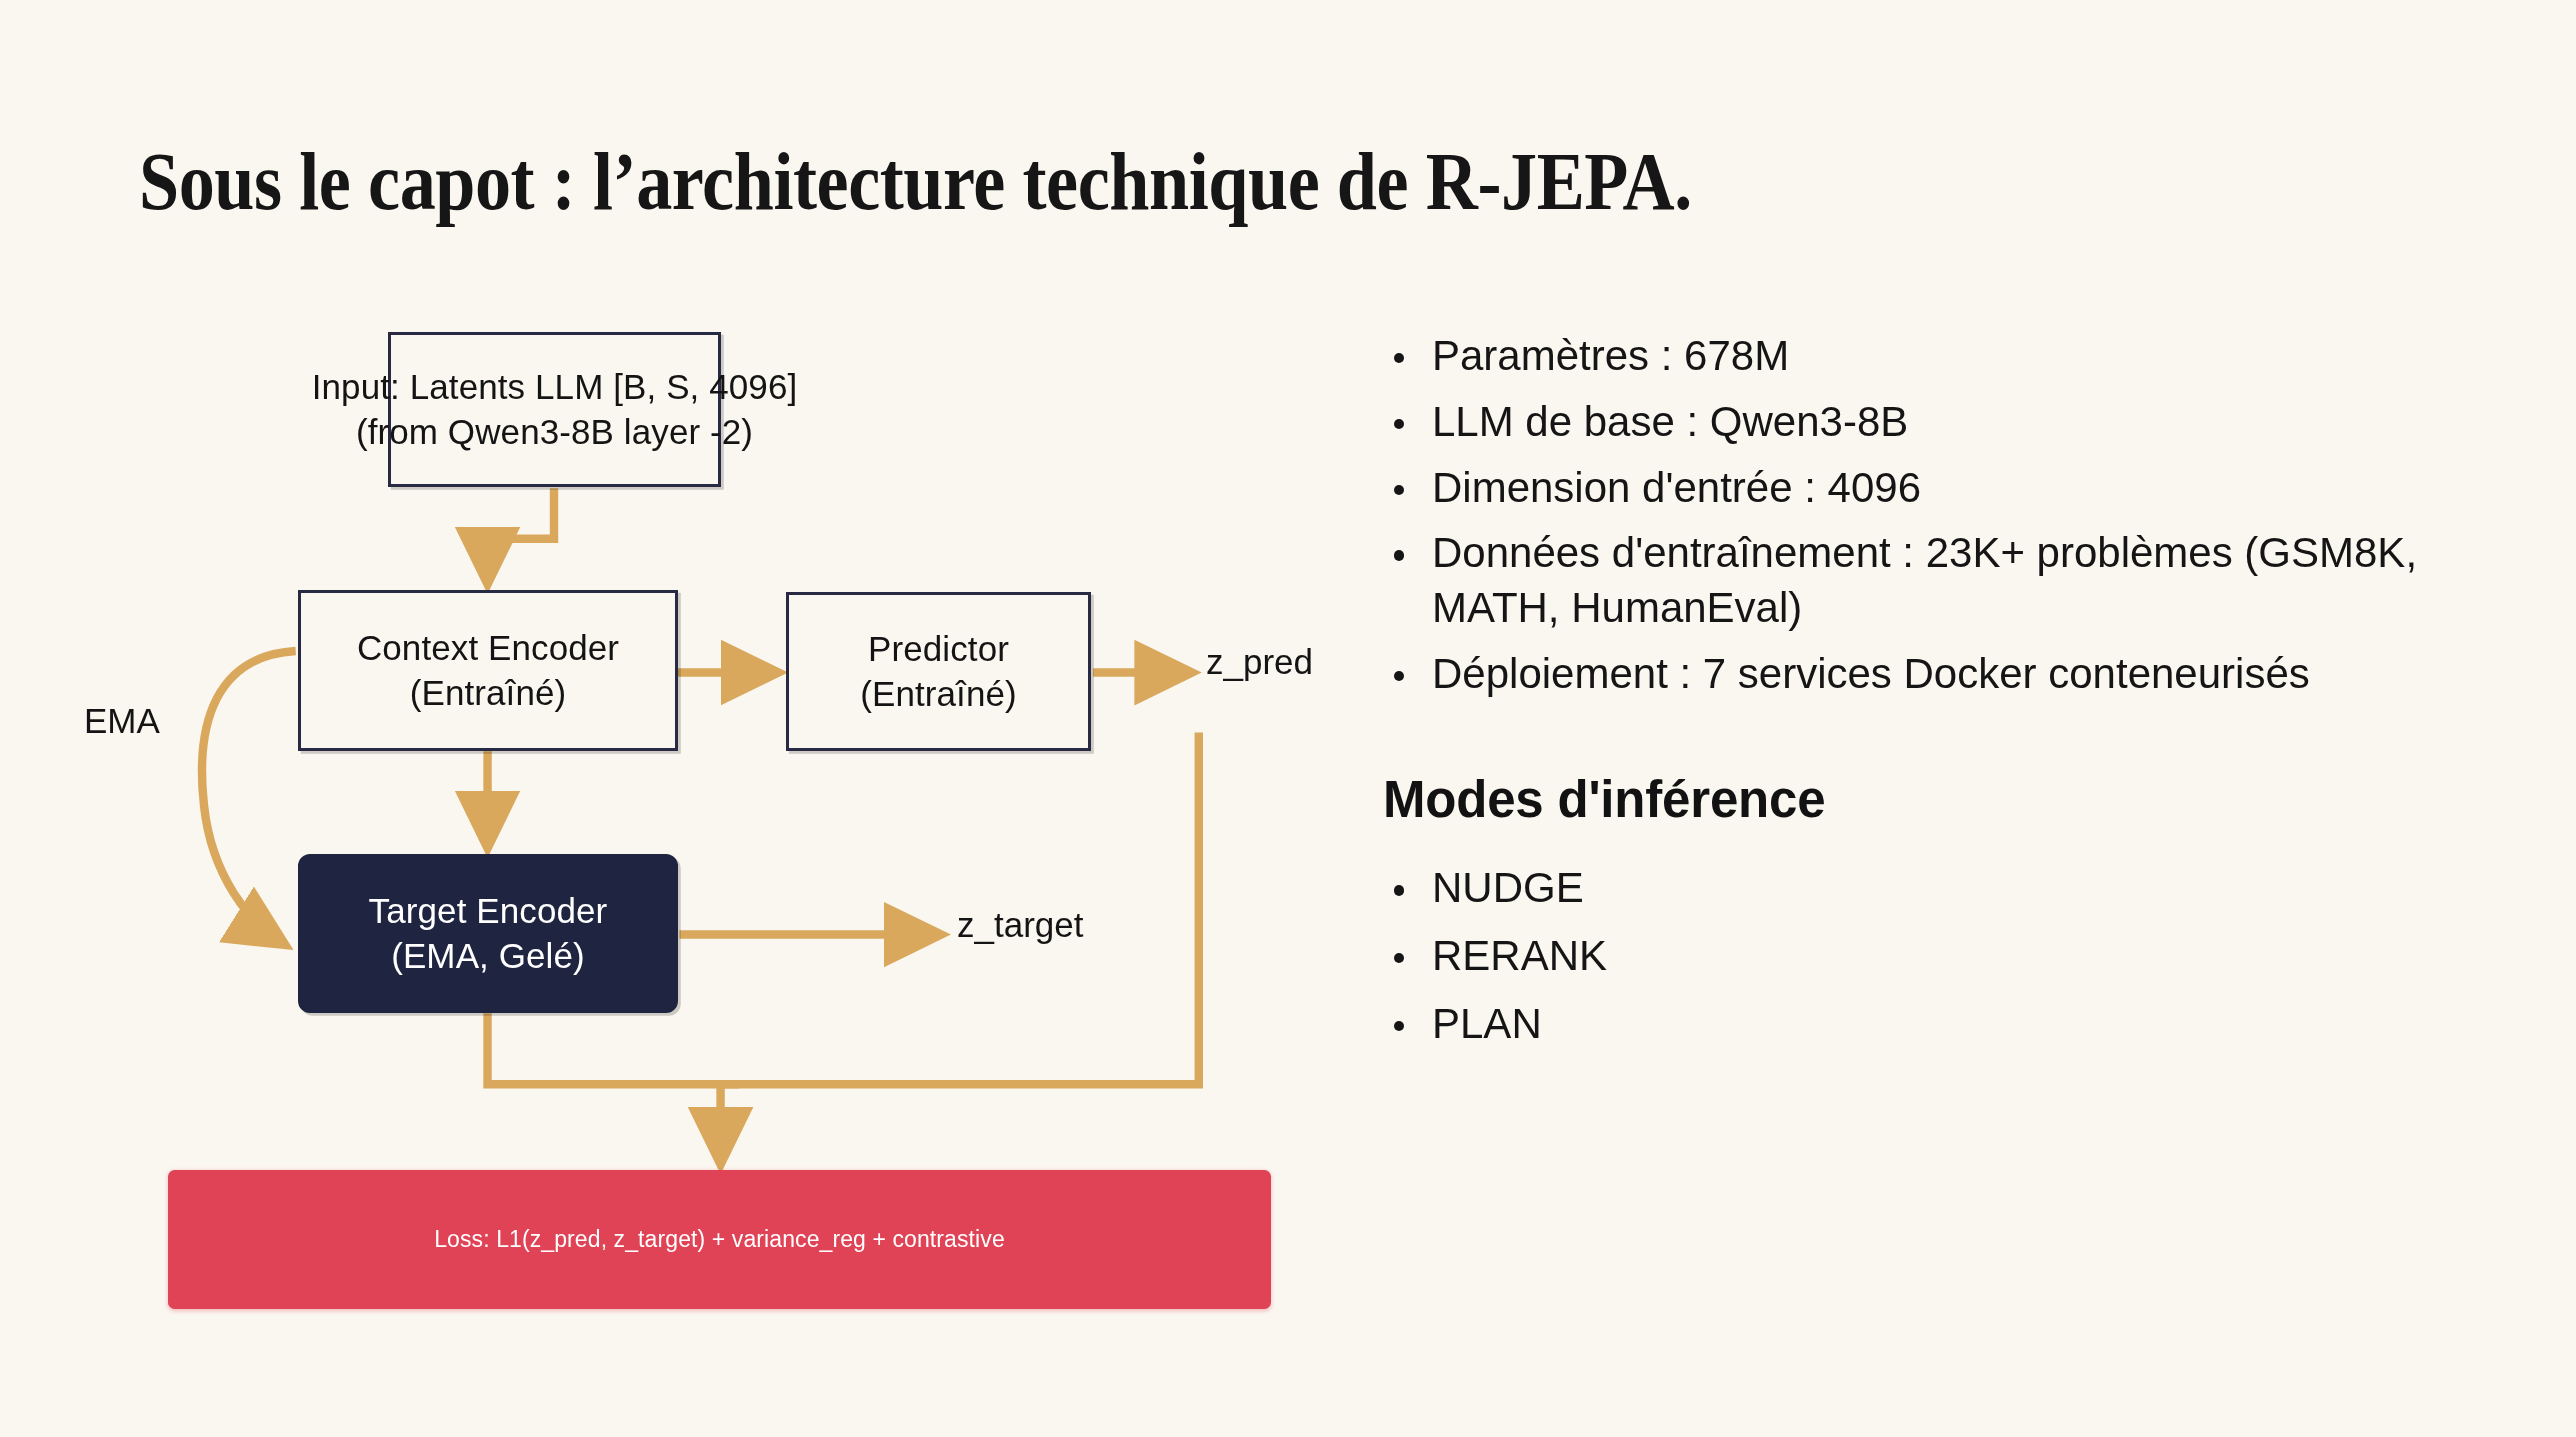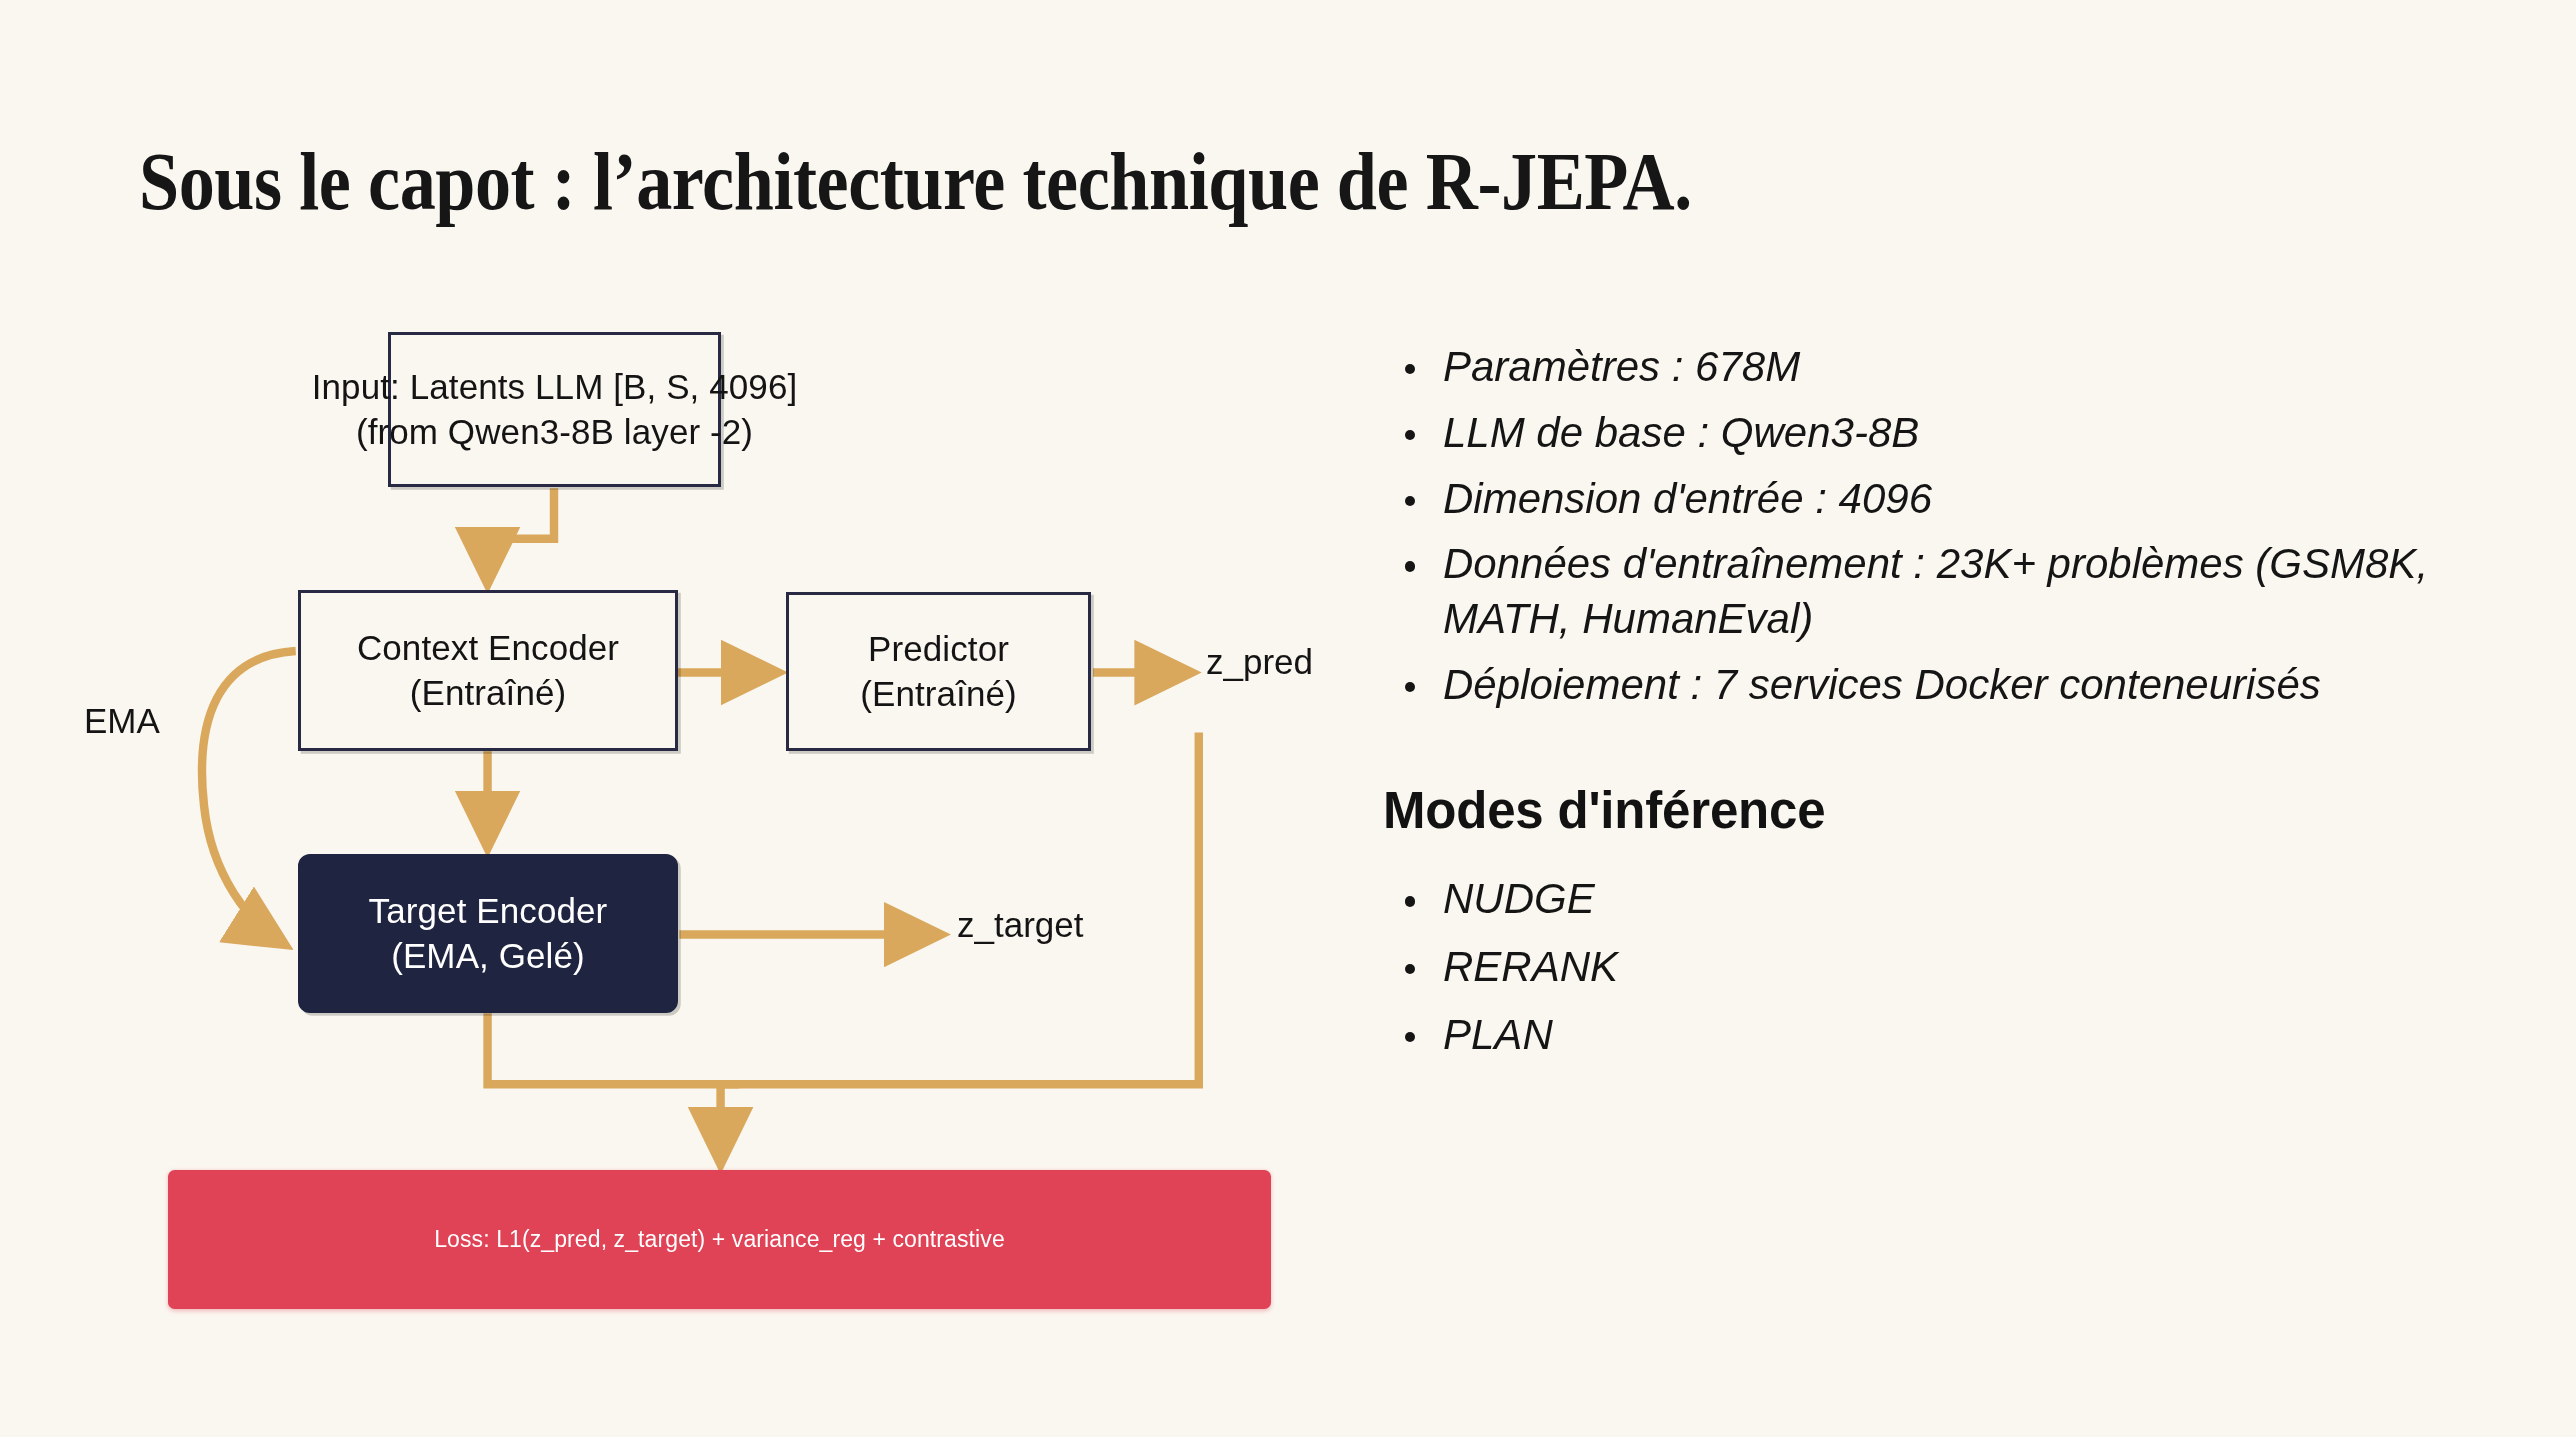--- a/index.html
+++ b/index.html
@@ -110,23 +110,22 @@
     font-weight: 700;
     color: #121212;
     margin: 0 0 32px 0;
     letter-spacing: -0.2px;
   }
   #specs-heading { margin-top: 0; }
   #modes-heading { margin-top: 69px; }
 
   ul.bullets {
     list-style: none;
-    margin: 11px;
+    margin: 0;
     padding: 0;
-    font-style: italic;
   }
   ul.bullets li {
     position: relative;
     padding-left: 49px;
     font-size: 42px;
     line-height: 1.30;
     color: #151515;
     margin-bottom: 11.2px;
   }
   ul.bullets li::before {

